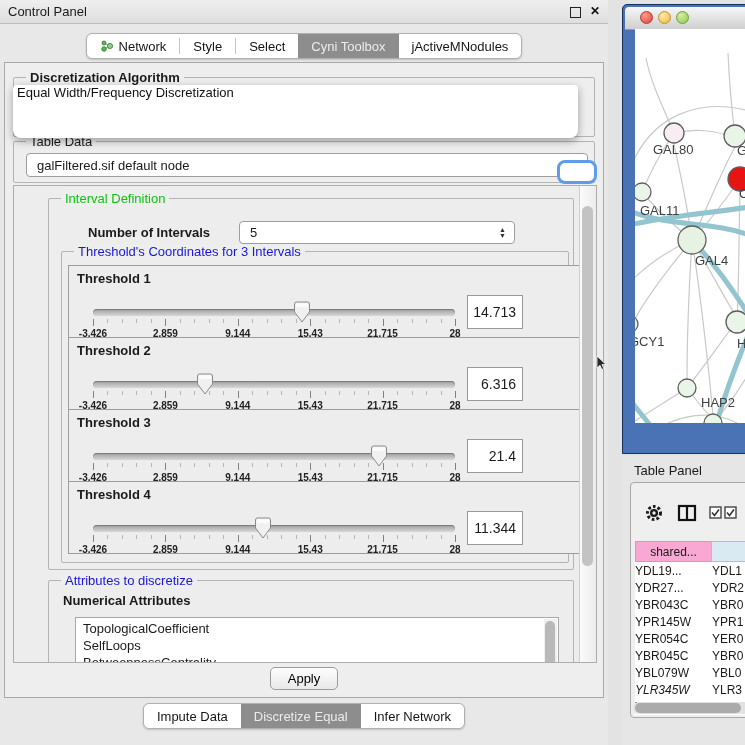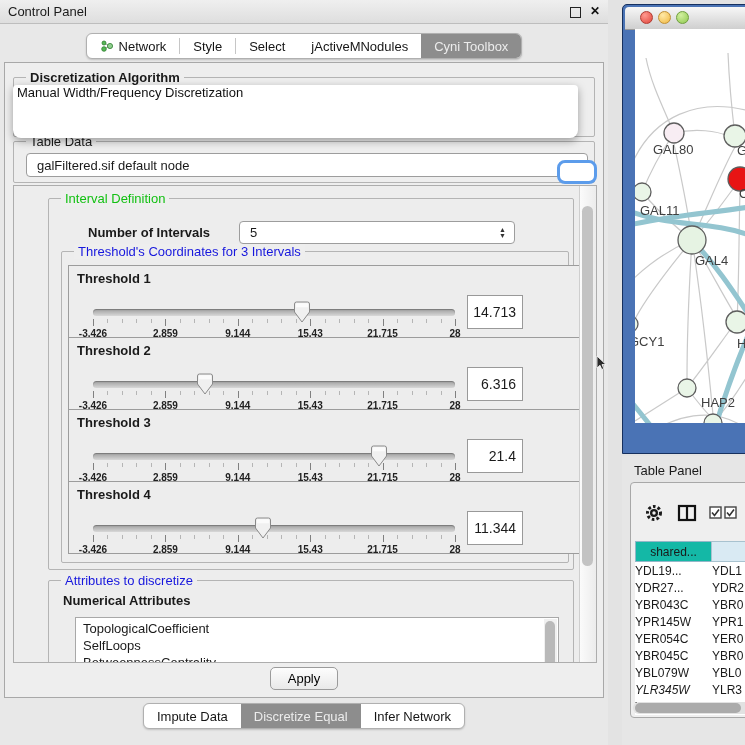--- a/index.html
+++ b/index.html
@@ -85,21 +85,21 @@
   .net-canvas{position:absolute;left:12px;top:24px;width:118px;height:394px;background:#fff;overflow:hidden;}
   
   .table-panel{position:absolute;left:622px;top:456px;width:123px;height:289px;background:#e6e6e6;}
   .tp-title{position:absolute;left:12px;top:7px;font-size:13px;}
   .tp-inner{position:absolute;left:8px;top:26px;width:150px;height:236px;background:#efefef;border:1px solid #a8a8a8;
             border-radius:4px;box-sizing:border-box;overflow:hidden;}
   .tp-toolbar{position:absolute;left:0;top:20px;width:100%;height:26px;}
   .tp-table{position:absolute;left:4px;top:58px;width:220px;}
   .tp-header{display:flex;}
   .tp-header .hcell{height:21px;box-sizing:border-box;border:1px solid #93b7c8;display:flex;align-items:center;
-                    justify-content:center;font-size:12px;background:#14b8a6;}
+                    justify-content:center;font-size:12px;background:#f9a8d4;}
   .tp-header .hcell:nth-child(2){background:#d9eaf3;border-color:#a8c2cf;margin-left:-1px;}
   .tp-rows{background:#fff;}
   .tp-row{display:flex;height:17px;align-items:center;font-size:12px;background:#fff;}
   .tp-row .cell{box-sizing:border-box;overflow:hidden;white-space:nowrap;}
   .hscrollbar{position:absolute;left:2px;top:219px;width:144px;height:12px;background:#e2e2e2;border-radius:6px;}
   .hscrollbar .thumb{position:absolute;left:2px;top:1px;width:106px;height:10px;background:#ababab;border-radius:5px;}
   .cursor{position:absolute;left:596px;top:356px;z-index:200;}
 </style>
 </head>
 <body>
@@ -126,25 +126,25 @@
             <span>Network</span>
           </div>
           <div class="tabsep"></div>
           <div class="tab">
             <span>Style</span>
           </div>
           <div class="tabsep"></div>
           <div class="tab">
             <span>Select</span>
           </div>
+          <div class="tab selected">
+            <span>Cyni Toolbox</span>
+          </div>
           <div class="tab">
             <span>jActiveMNodules</span>
-          </div>
-          <div class="tab selected">
-            <span>Cyni Toolbox</span>
           </div>
         </div>
     </div>
 
     <div class="cp-content">
 
       <div class="group" style="left:8px;top:14px;width:582px;height:60px;">
         <span class="group-title g-black" style="font-weight:bold;">Discretization Algorithm</span>
       </div>
       <div class="focus-ring-fragment"></div>
@@ -385,21 +385,21 @@
           </div>
           <div class="tab">
             <span>Infer Network</span>
           </div>
         </div>
     </div>
   </section>
 
   <div class="popup">
     <div id="popup-options">
-        <div class="popup-option">Manual Width/Frequency Discretization</div>
+        <div class="popup-option">Equal Width/Frequency Discretization</div>
       </div>
   </div>
 
   <section class="net-window">
     <div class="net-titlebar">
       <div class="traffic red"></div>
       <div class="traffic yellow"></div>
       <div class="traffic green"></div>
     </div>
     <div class="net-canvas">

